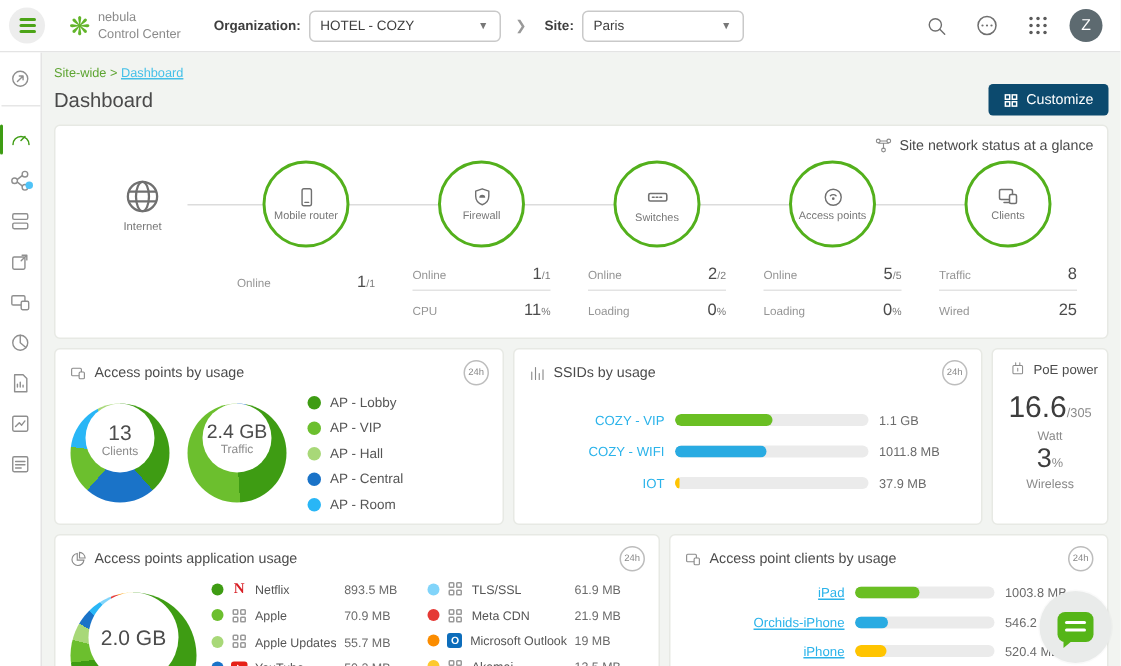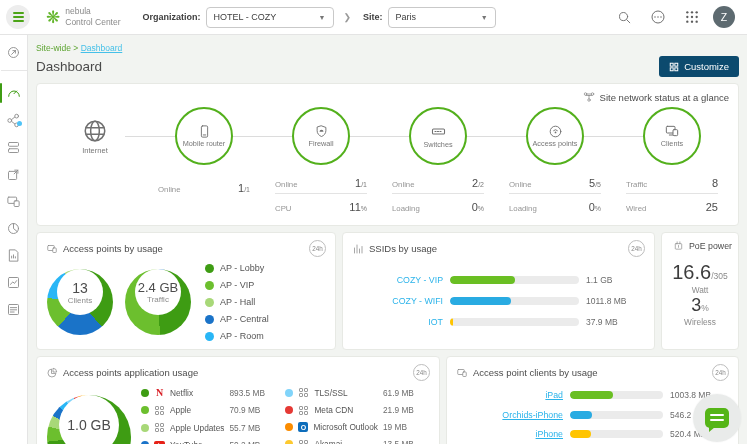--- a/index.html
+++ b/index.html
@@ -516,21 +516,21 @@
               <path d="M11 4a8 8 0 108.9 8.9H11z"></path>
               <path d="M14 2.5a8 8 0 017.5 7.5H14z"></path>
             </svg>
           <span>Access points application usage</span>
           <button class="badge24">24h</button>
         </div>
         <div class="app-body">
           <div class="app-donut-wrap">
             <div class="donut lg" style="background: conic-gradient(rgb(62, 156, 19) 0%, rgb(62, 156, 19) 73.2%, rgb(108, 191, 46) 73.2%, rgb(108, 191, 46) 79%, rgb(168, 216, 120) 79%, rgb(168, 216, 120) 83.5%, rgb(26, 115, 200) 83.5%, rgb(26, 115, 200) 87.6%, rgb(41, 182, 246) 87.6%, rgb(41, 182, 246) 91.1%, rgb(129, 212, 250) 91.1%, rgb(129, 212, 250) 94.1%, rgb(229, 57, 53) 94.1%, rgb(229, 57, 53) 95.9%, rgb(251, 140, 0) 95.9%, rgb(251, 140, 0) 97.4%, rgb(253, 201, 47) 97.4%, rgb(253, 201, 47) 98.5%, rgb(247, 232, 164) 98.5%, rgb(247, 232, 164) 100%);">
               <div class="hole">
-                  <span class="d-big" style="font-size:14px">1.0 GB</span>
+                  <span class="d-big" style="font-size:14px">2.0 GB</span>
                 </div>
             </div>
           </div>
           <div class="app-col">
             <div class="app-row">
                 <span class="adot" style="background: rgb(62, 156, 19);"></span>
                 <span class="aicon ic-netflix">N</span>
                 <span class="aname">Netflix</span>
                 <span class="aval">893.5 MB</span>
               </div>

